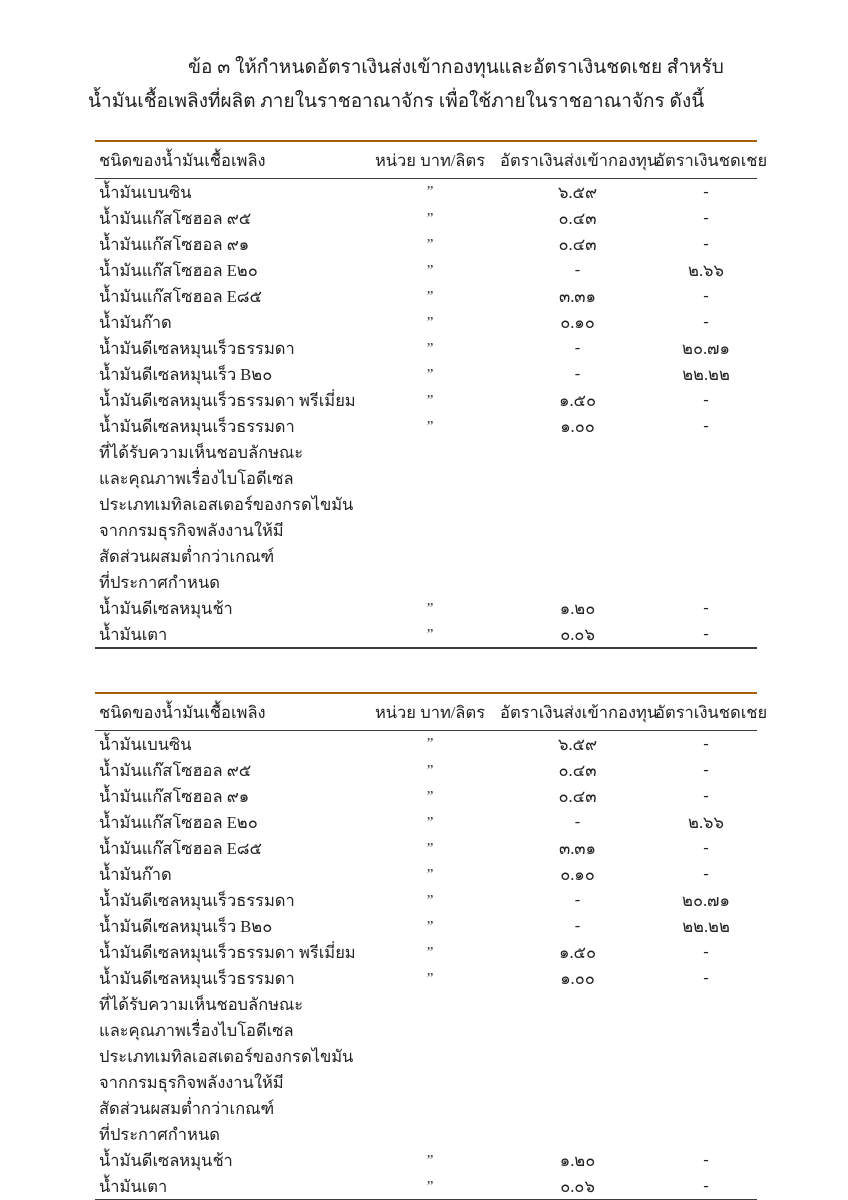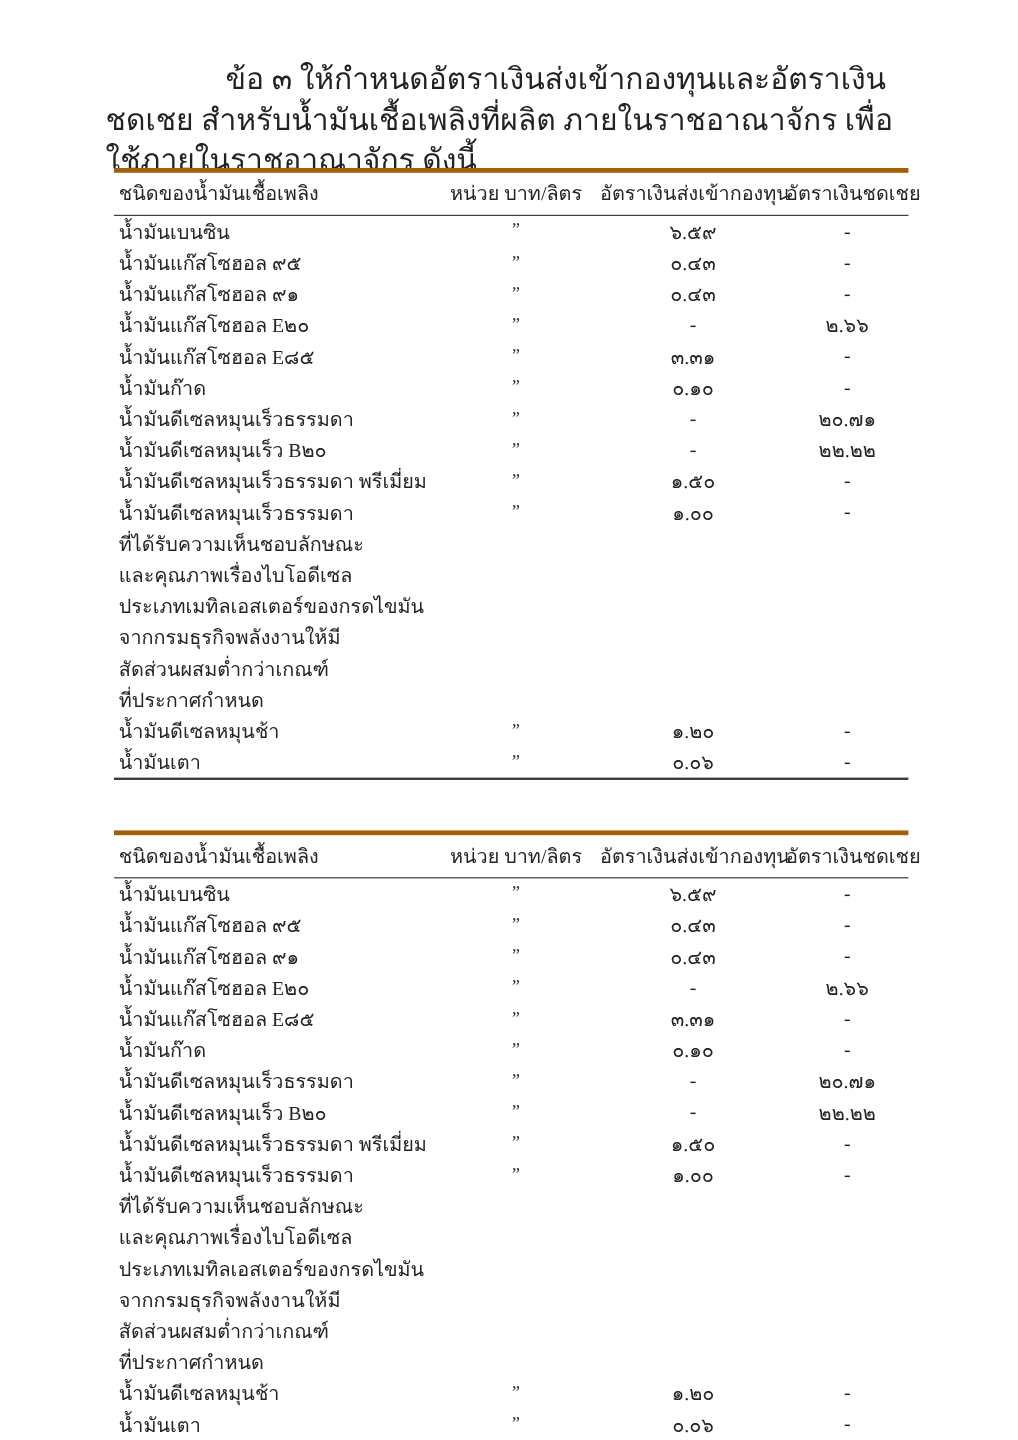--- a/index.html
+++ b/index.html
@@ -5,38 +5,38 @@
   html,body{margin:0;padding:0;}
   body{
     width:848px;height:1200px;background:#ffffff;position:relative;
     font-family:"Liberation Serif","DejaVu Sans",sans-serif;
     color:#1f1f1f;
     -webkit-font-smoothing:antialiased;
   }
   .page{position:absolute;inset:0;background:#fff;}
   .para{
     position:absolute;left:88px;width:672px;
-    font-size:25px;line-height:34px;text-indent:100px;
+    font-size:19px;line-height:34px;text-indent:100px;
     color:#222;
   }
   .para-3{top:50px;}
   .para-4{top:604px;}
   .fuel-table{
     position:absolute;left:95px;width:662px;
     border-collapse:collapse;table-layout:fixed;
     font-size:16.5px;color:#242424;
   }
   .table-1{top:140px;}
   .table-2{top:692px;}
   .fuel-table col.c1{width:265px;}
   .fuel-table col.c2{width:140px;}
   .fuel-table col.c3{width:155px;}
   .fuel-table col.c4{width:102px;}
   .fuel-table thead tr{
-    border-top:4px solid #a16207;
+    border-top:2px solid #a16207;
     border-bottom:1.5px solid #3c3c3c;
     height:37px;
   }
   .fuel-table thead th{
     font-weight:normal;padding:0;vertical-align:middle;
     white-space:nowrap;
   }
   .fuel-table thead th.c1{text-align:left;padding-left:4px;}
   .fuel-table thead th.c2,
   .fuel-table thead th.c3,

